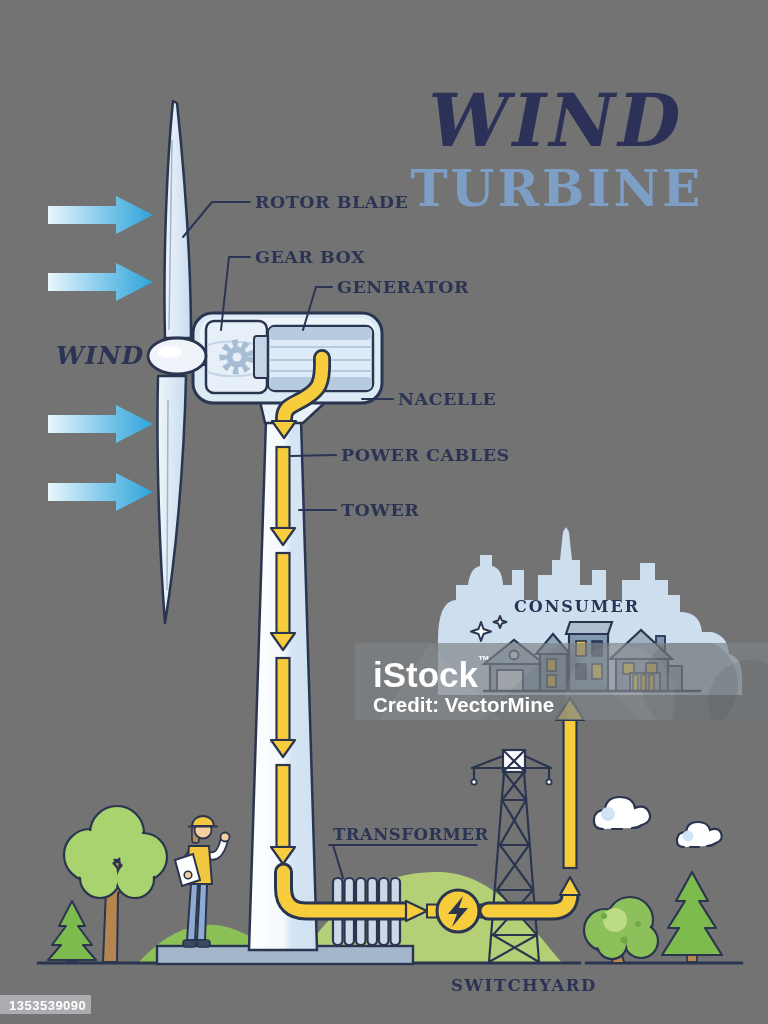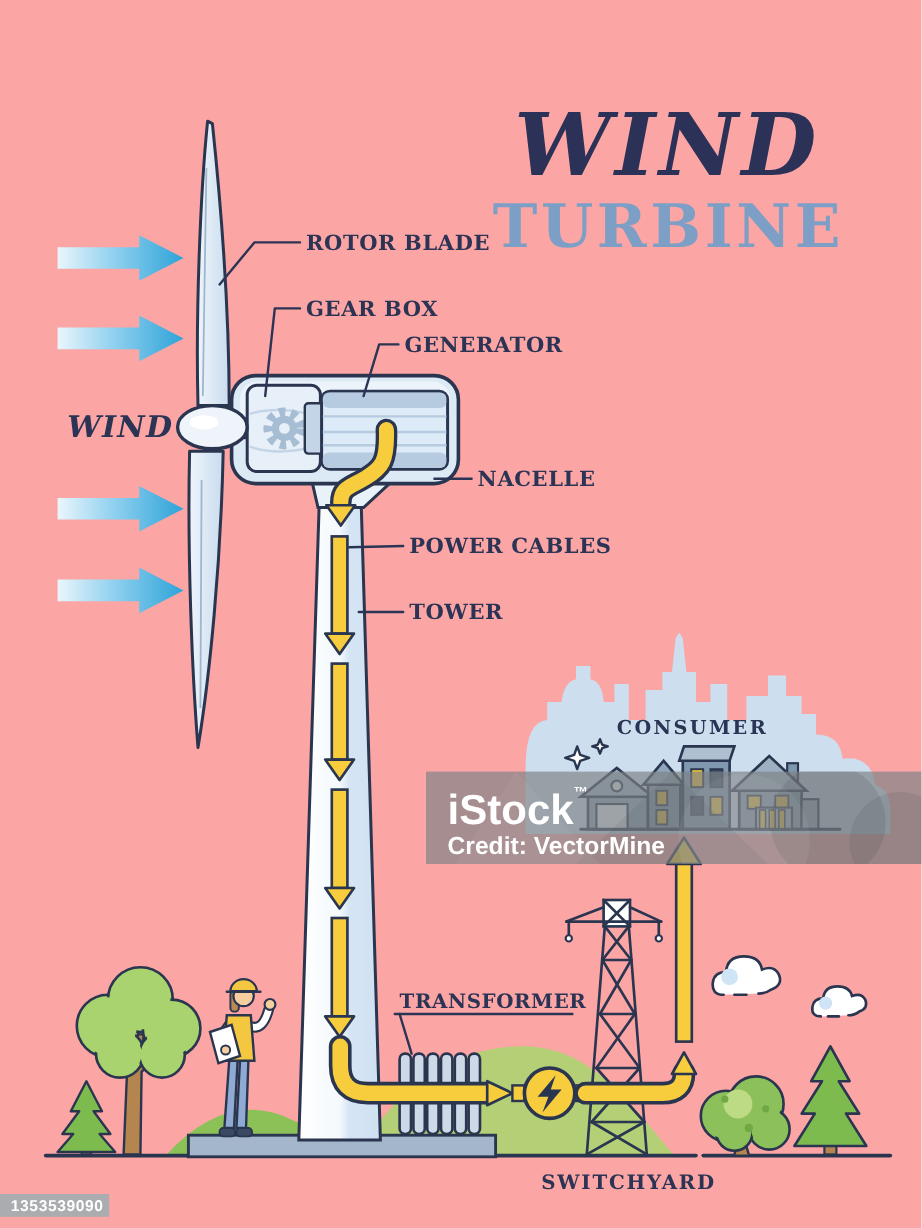--- a/index.html
+++ b/index.html
@@ -1,16 +1,16 @@
 <!DOCTYPE html>
 <html><head>
 <meta charset="utf-8">
 <style>
   html,body{margin:0;padding:0;background:#ffffff;}
-  .page{position:relative;width:768px;height:1024px;background:#fca5a5;overflow:hidden;
+  .page{position:relative;width:768px;height:1024px;background:#737373;overflow:hidden;
         font-family:"DejaVu Serif", serif;text-align:right;}
   svg{display:block;}
   text{user-select:none;}
   .lbl{font-family:"DejaVu Serif", serif;font-weight:bold;fill:#2b3454;}
   .wm{font-family:"Liberation Sans", sans-serif;font-weight:bold;fill:#ffffff;}
 </style>
 </head>
 <body>
 
 <div class="page">

